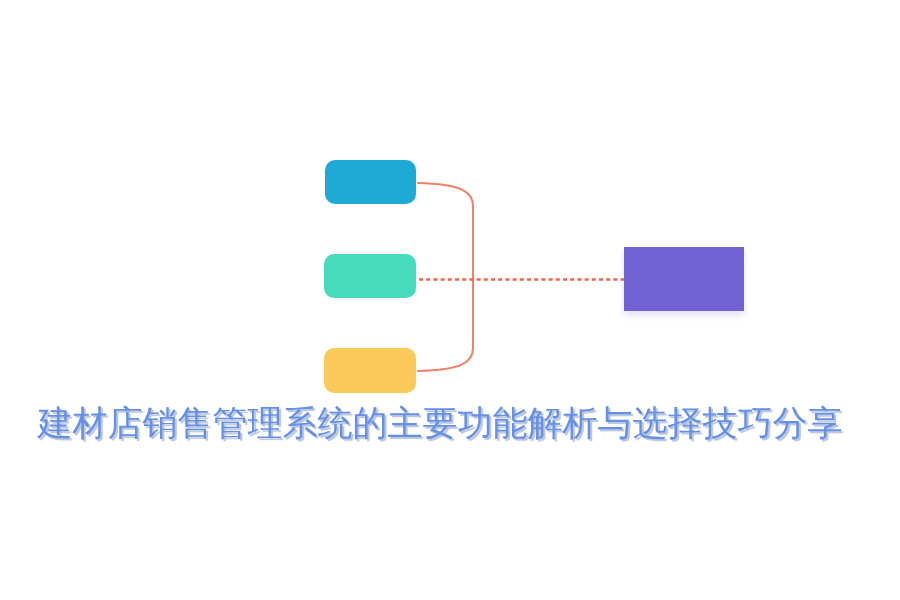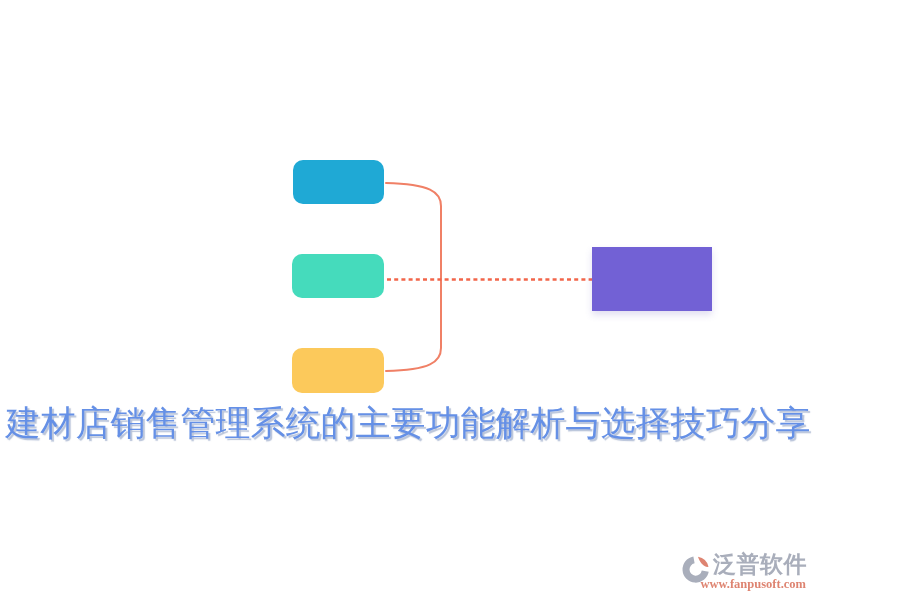--- a/index.html
+++ b/index.html
@@ -8,20 +8,21 @@
     width: 900px;
     height: 600px;
     background: #ffffff;
     overflow: hidden;
     font-family: "Liberation Sans", sans-serif;
   }
   .stage {
     position: relative;
     width: 816px;
     height: 600px;
+    margin-left: 32px;
   }
   .connectors {
     position: absolute;
     left: 0;
     top: 0;
     width: 900px;
     height: 600px;
     pointer-events: none;
   }
   .connectors .solid-link {
@@ -107,22 +108,14 @@
   <div class="node node-top" style="background: rgb(31, 169, 213);"></div>
 
   <div class="node node-middle" style="background: rgb(69, 219, 188);"></div>
 
   <div class="node node-bottom" style="background: rgb(252, 201, 91);"></div>
 
   <div class="node node-root" style="background: rgb(114, 97, 213);"></div>
 
   <h1 class="page-title" style="color: rgb(101, 144, 230);">建材店销售管理系统的主要功能解析与选择技巧分享</h1>
 
-  <div class="watermark">
-    <svg class="logo-mark" width="33" height="40" viewBox="0 0 40 44">
-      <path d="M16.2 9.2 A16 16 0 1 0 34.8 27.8 L26.4 26.3 A7.5 7.5 0 1 1 17.7 17.6 Z" style="fill: rgb(169, 174, 187);"></path>
-      <path d="M21.8 9.6 A16 16 0 0 1 34.6 21.8 C28.5 22.5 24 16.5 21.8 9.6 Z" style="fill: rgb(222, 132, 113);"></path>
-    </svg>
-    <span class="brand-name" style="color: rgb(169, 174, 187);">泛普软件</span>
-    <span class="brand-url" style="color: rgb(222, 132, 113);">www.fanpusoft.com</span>
-  </div>
 
 </div>
 
 </body></html>

